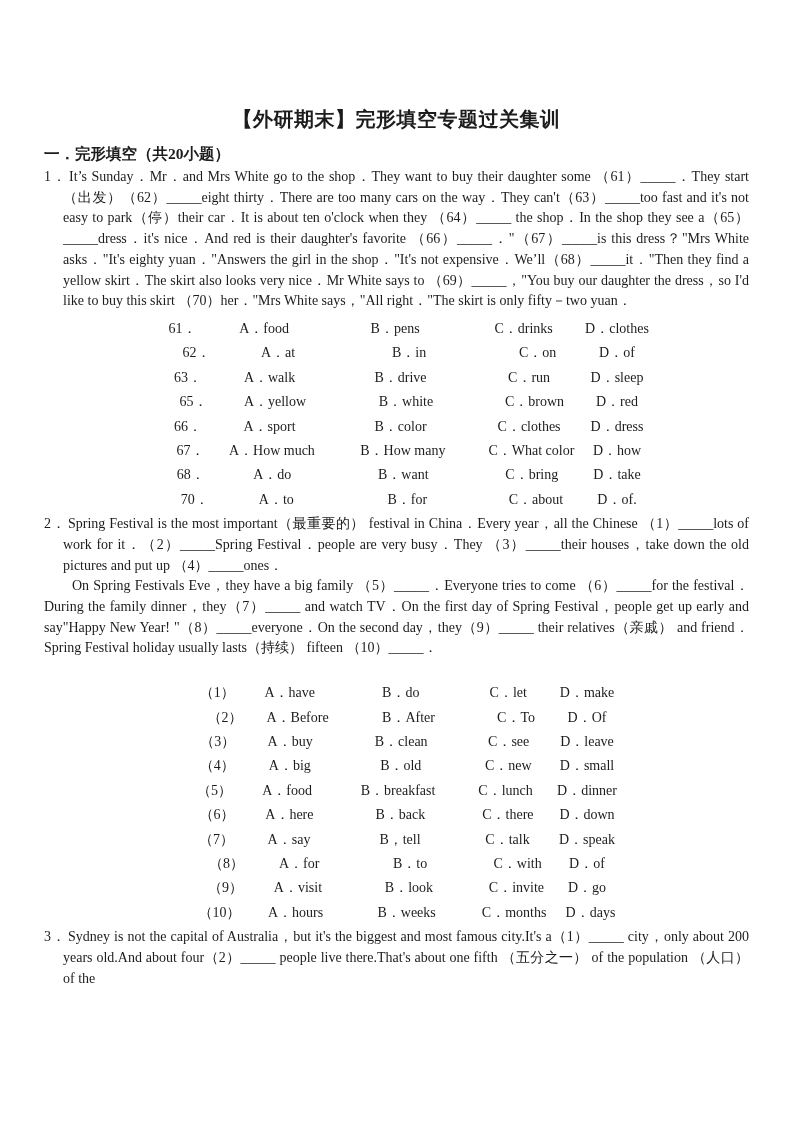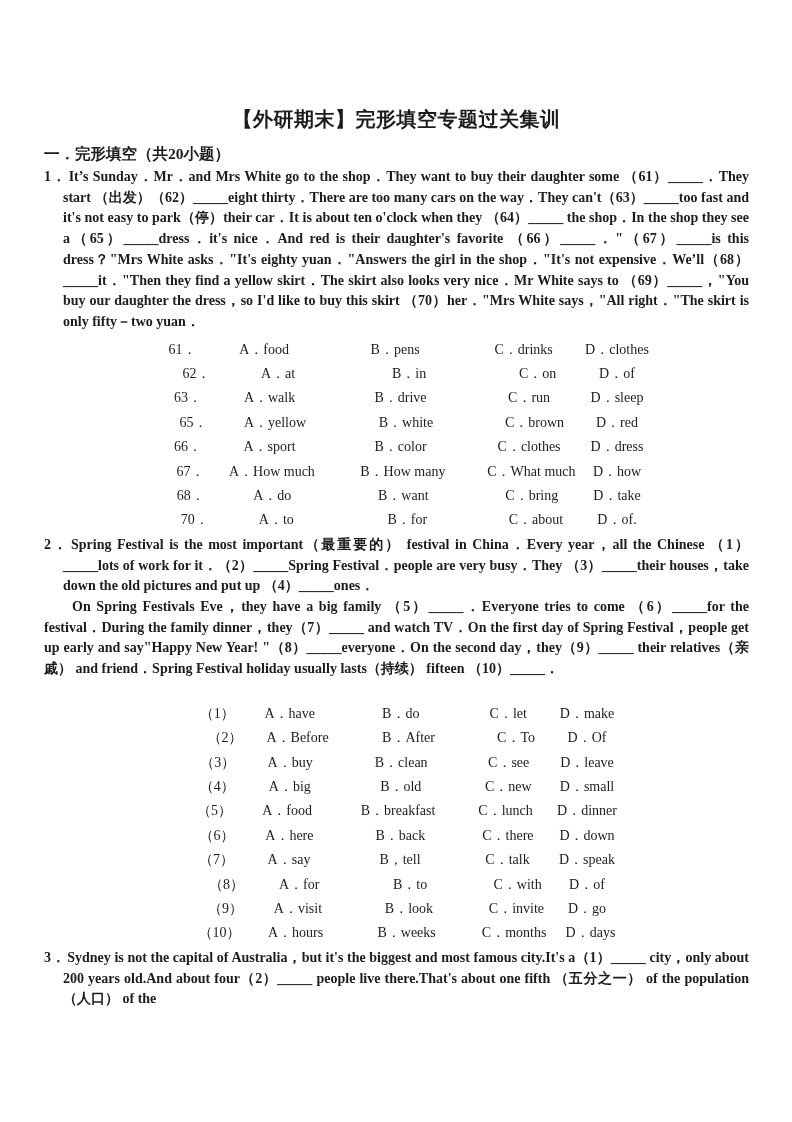--- a/index.html
+++ b/index.html
@@ -26,21 +26,20 @@
     font-size:15.5px;
     font-weight:bold;
     line-height:22px;
     margin-bottom:2px;
   }
   .para{
     margin:0;
     font-size:14px;
     line-height:20.7px;
     text-align:justify;
-    font-weight:bold;
   }
   .hang{padding-left:19px;text-indent:-19px;}
   .indent-first{text-indent:28px;}
   .qnum{padding-right:2px;}
   .opts{margin:5px 0 2px 21px;}
   .opts-q2{margin-top:22px;}
   .opt-row{
     font-size:14px;
     line-height:24.4px;
     white-space:nowrap;
@@ -88,21 +87,21 @@
 
   <div class="question">
     <p class="para hang"><span class="qnum">1．</span><span>It’s Sunday．Mr．and Mrs White go to the shop．They want to buy their daughter some （61）_____．They start （出发）（62）_____eight thirty．There are too many cars on the way．They can't（63）_____too fast and it's not easy to park（停）their car．It is about ten o'clock when they （64）_____ the shop．In the shop they see a（65）_____dress．it's nice．And red is their daughter's favorite （66）_____．"（67）_____is this dress？"Mrs White asks．"It's eighty yuan．"Answers the girl in the shop．"It's not expensive．We’ll（68）_____it．"Then they find a yellow skirt．The skirt also looks very nice．Mr White says to （69）_____，"You buy our daughter the dress，so I'd like to buy this skirt （70）her．"Mrs White says，"All right．"The skirt is only fifty－two yuan．</span></p>
 
     <div class="opts opts-q1">
       <div class="opt-row"><span class="c c0">61．</span><span class="c c1">A．food</span><span class="c c2">B．pens</span><span class="c c3">C．drinks</span><span class="c c4">D．clothes</span></div>
       <div class="opt-row"><span class="c c0">62．</span><span class="c c1">A．at</span><span class="c c2">B．in</span><span class="c c3">C．on</span><span class="c c4">D．of</span></div>
       <div class="opt-row"><span class="c c0">63．</span><span class="c c1">A．walk</span><span class="c c2">B．drive</span><span class="c c3">C．run</span><span class="c c4">D．sleep</span></div>
       <div class="opt-row"><span class="c c0">65．</span><span class="c c1">A．yellow</span><span class="c c2">B．white</span><span class="c c3">C．brown</span><span class="c c4">D．red</span></div>
       <div class="opt-row"><span class="c c0">66．</span><span class="c c1">A．sport</span><span class="c c2">B．color</span><span class="c c3">C．clothes</span><span class="c c4">D．dress</span></div>
-      <div class="opt-row"><span class="c c0">67．</span><span class="c c1">A．How much</span><span class="c c2">B．How many</span><span class="c c3">C．What much</span><span class="c c4">D．how</span></div>
+      <div class="opt-row"><span class="c c0">67．</span><span class="c c1">A．How much</span><span class="c c2">B．How many</span><span class="c c3">C．What color</span><span class="c c4">D．how</span></div>
       <div class="opt-row"><span class="c c0">68．</span><span class="c c1">A．do</span><span class="c c2">B．want</span><span class="c c3">C．bring</span><span class="c c4">D．take</span></div>
       <div class="opt-row"><span class="c c0">70．</span><span class="c c1">A．to</span><span class="c c2">B．for</span><span class="c c3">C．about</span><span class="c c4">D．of.</span></div>
     </div>
   </div>
 
   <div class="question q2-block">
     <p class="para hang"><span class="qnum">2．</span><span>Spring Festival is the most important（最重要的） festival in China．Every year，all the Chinese （1）_____lots of work for it．（2）_____Spring Festival．people are very busy．They （3）_____their houses，take down the old pictures and put up （4）_____ones．</span></p>
     <p class="para indent-first"><span>On Spring Festivals Eve，they have a big family （5）_____．Everyone tries to come （6）_____for the festival．During the family dinner，they（7）_____ and watch TV．On the first day of Spring Festival，people get up early and say"Happy New Year! "（8）_____everyone．On the second day，they（9）_____ their relatives（亲戚） and friend．Spring Festival holiday usually lasts（持续） fifteen （10）_____．</span></p>
 
     <div class="opts opts-q2">

